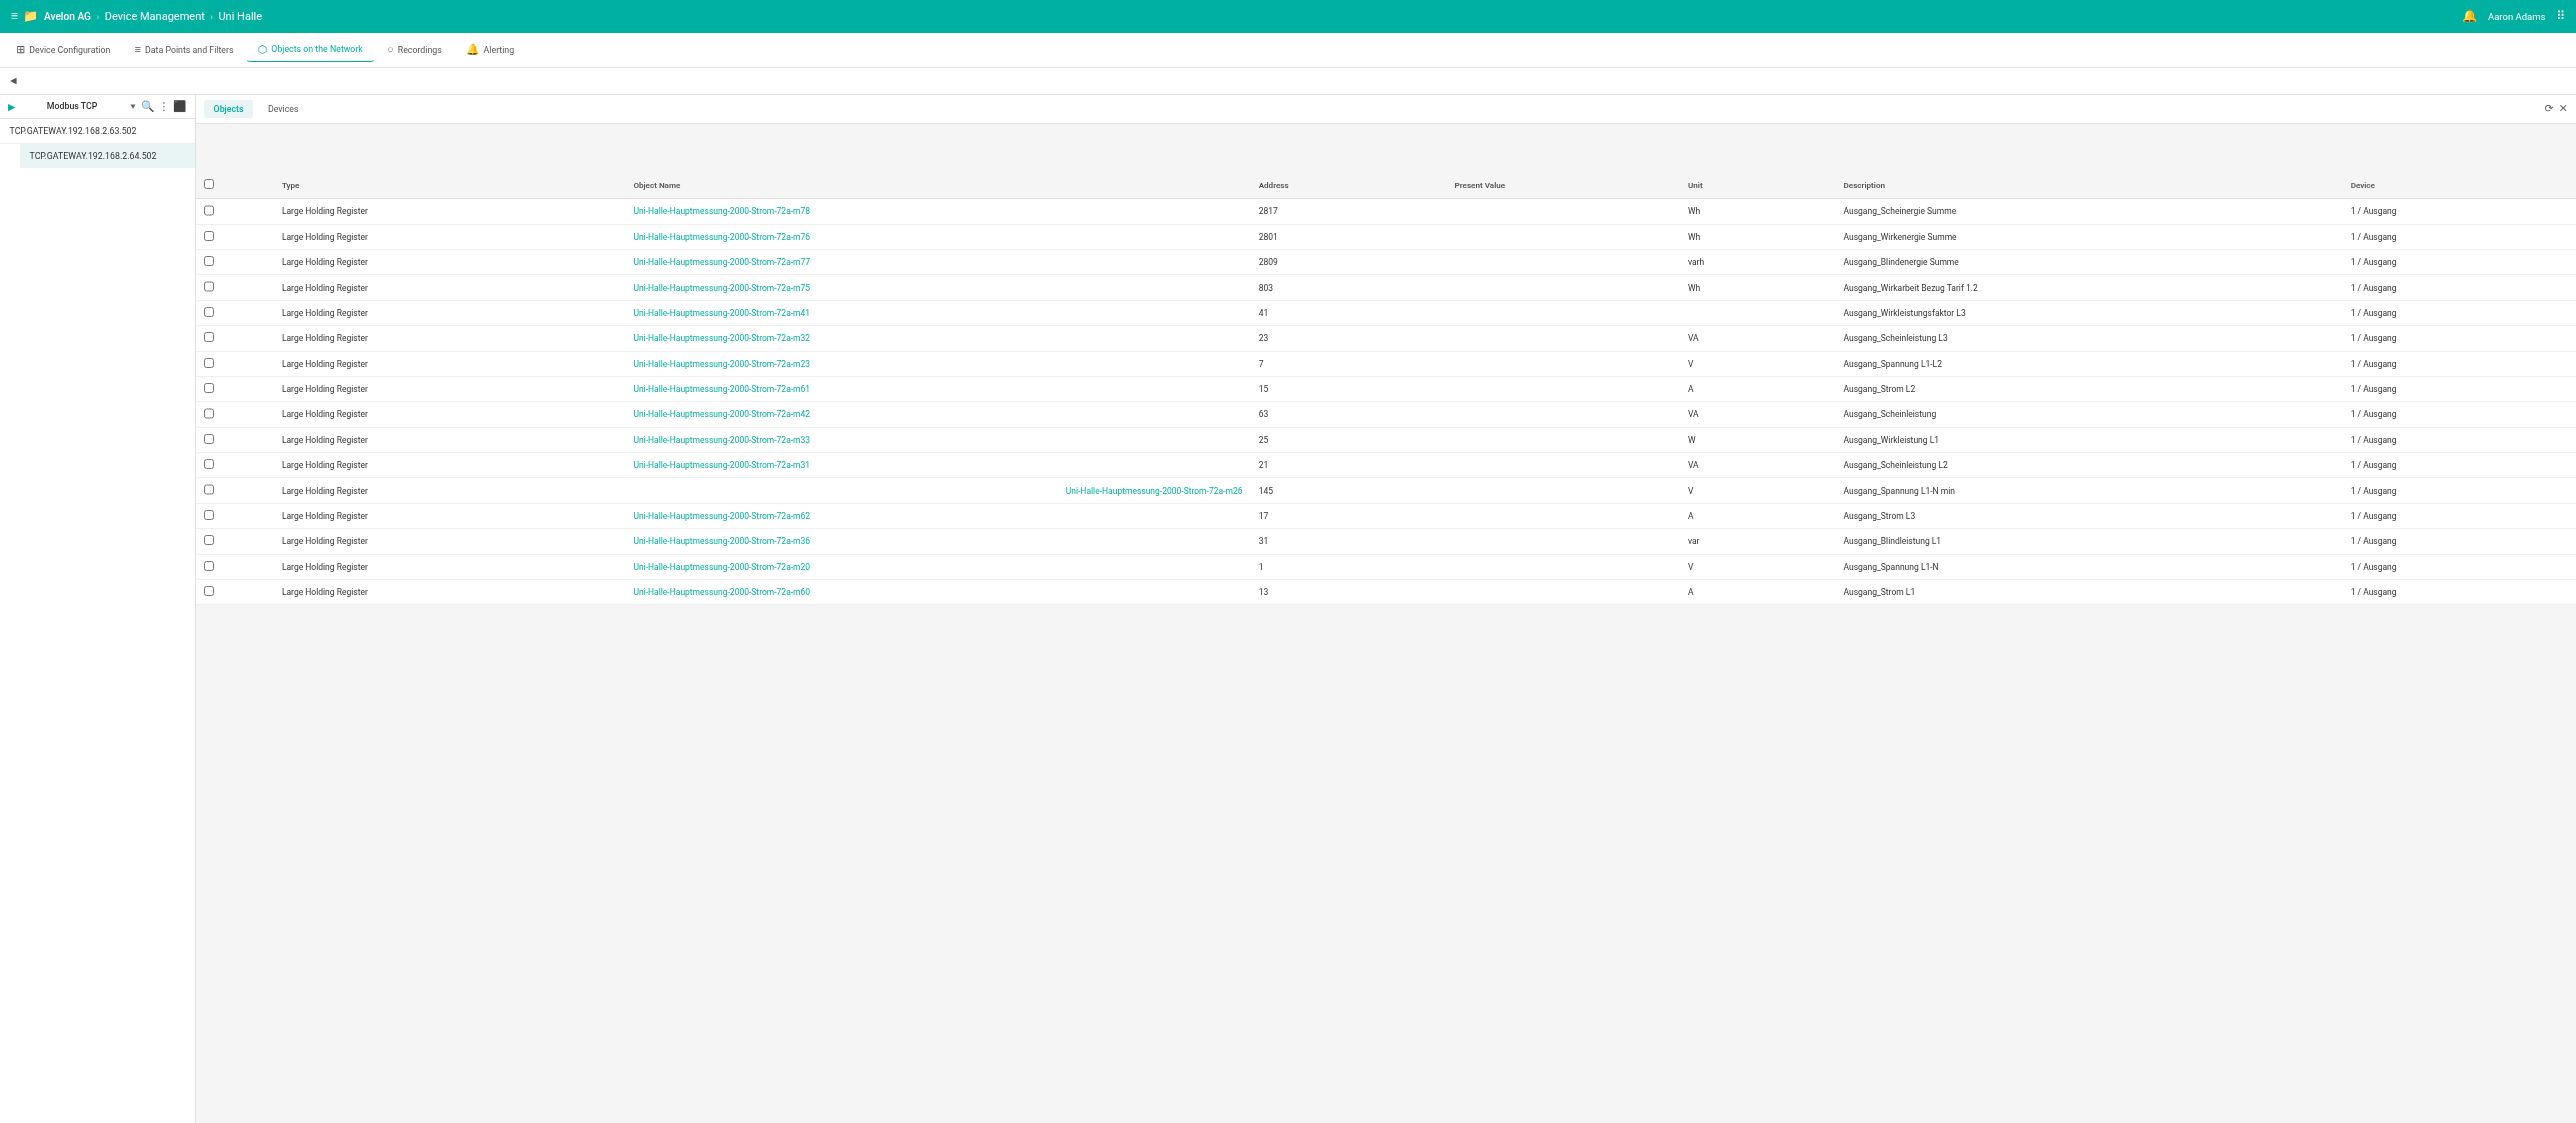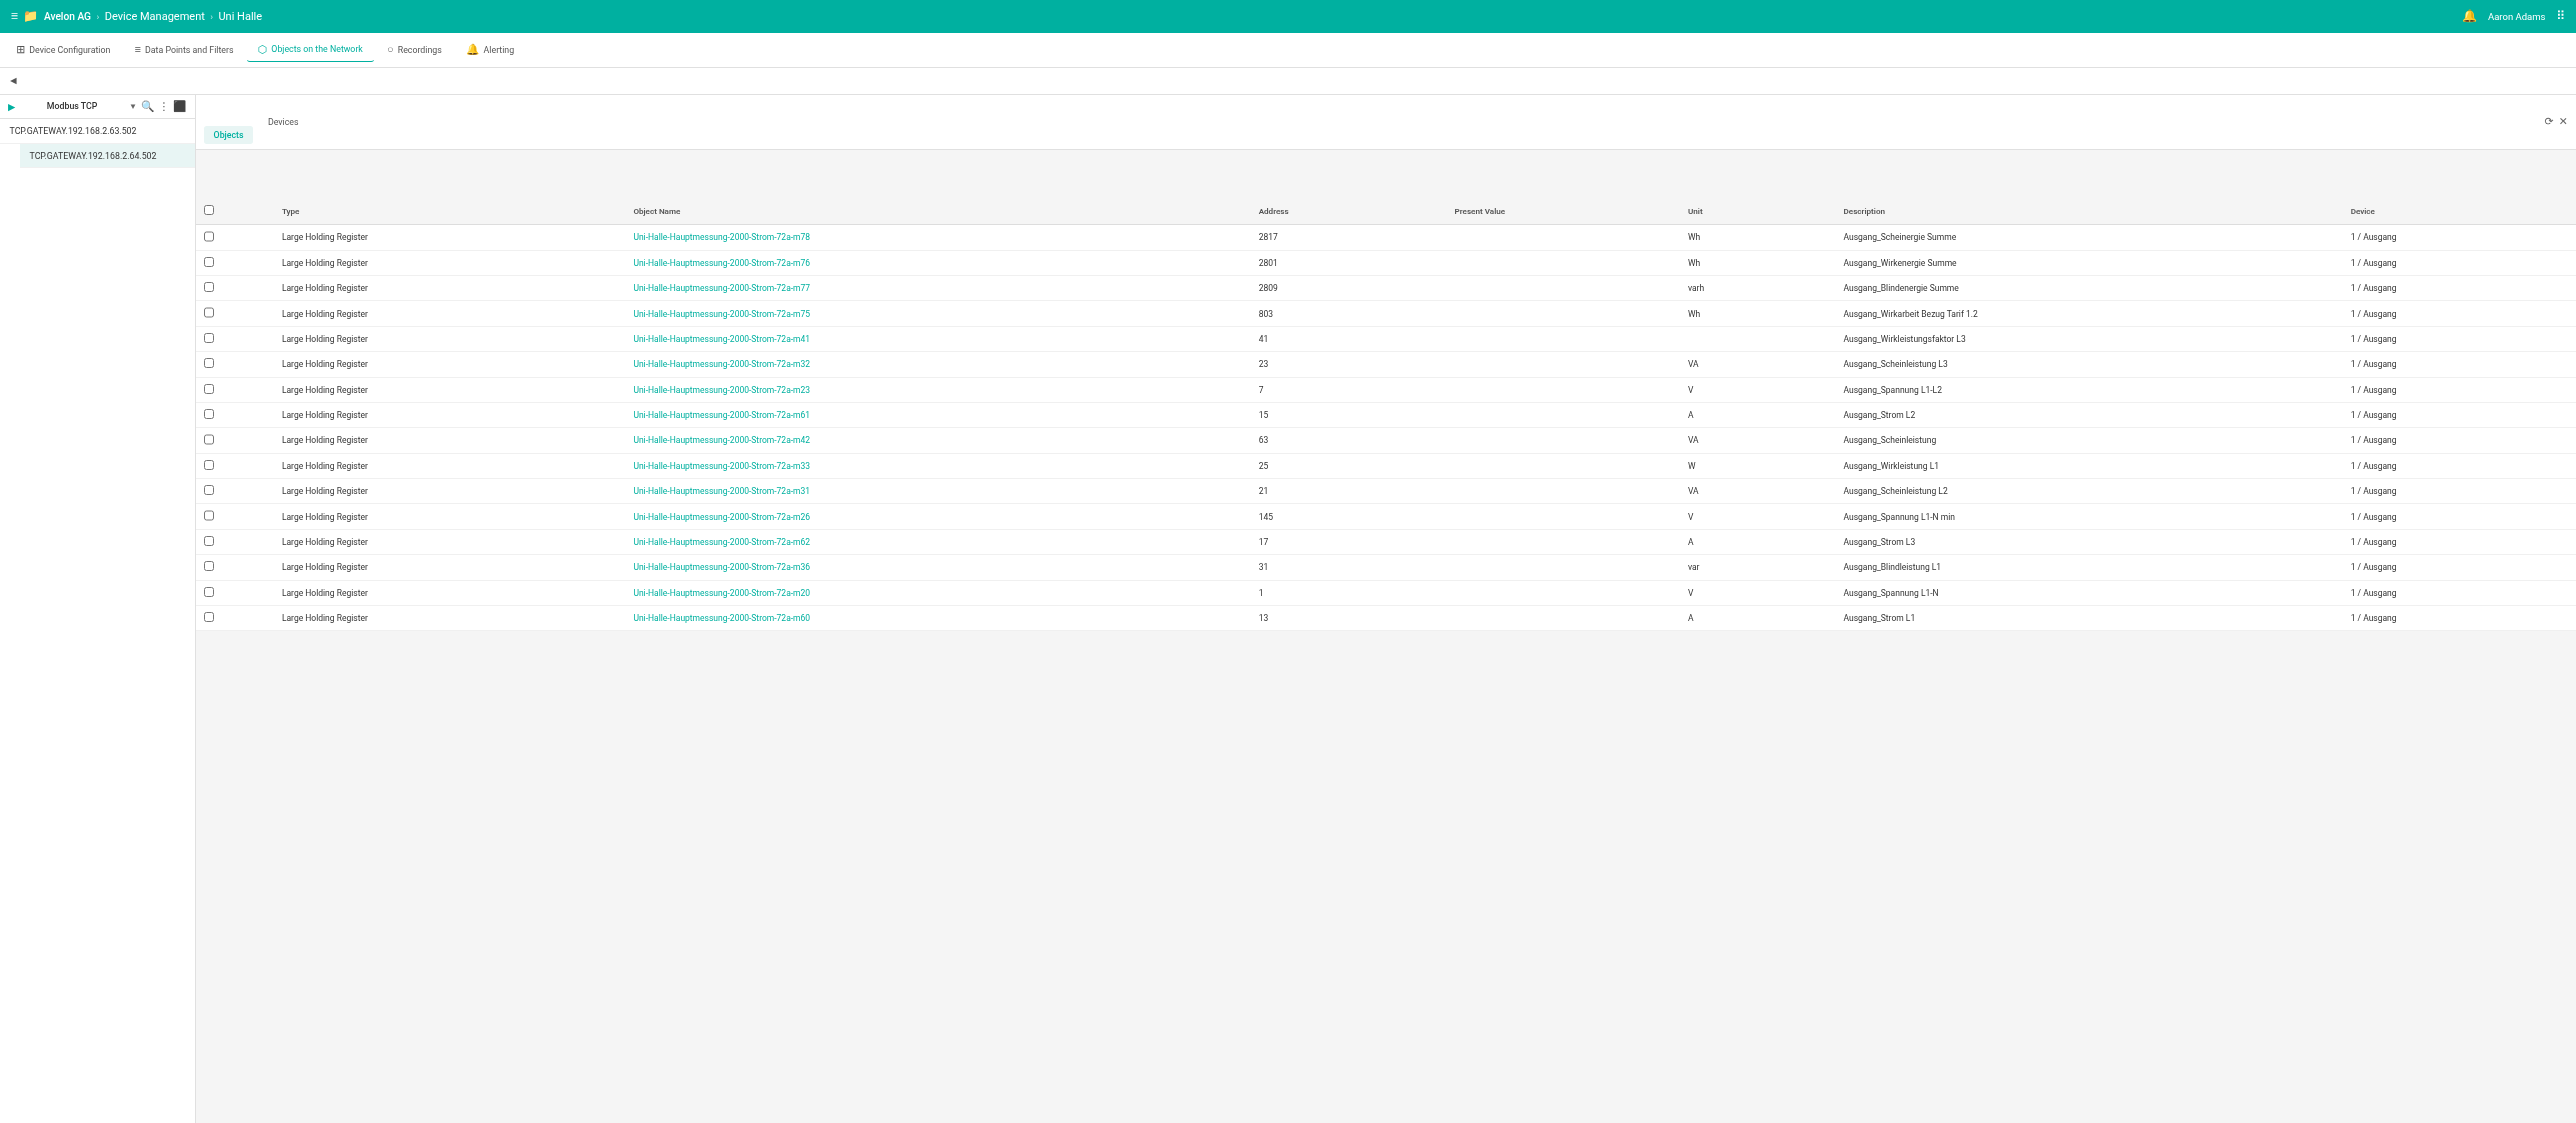--- a/index.html
+++ b/index.html
@@ -111,21 +111,21 @@
       border-bottom: 0.7px solid #e0e0e0;
       gap: 5.4px;
     }
     .sub-tab {
       padding: 4.1px 9.5px;
       cursor: pointer;
       font-size: 8.8px;
       color: #555;
       border-radius: 2.7px;
     }
-    .sub-tab.active { background: #e8f5f4; color: #00b0a0; font-weight: 500; margin-top: 26px; }
+    .sub-tab.active { background: #e8f5f4; color: #00b0a0; font-weight: 500; }
     .toolbar-spacer { flex: 1; }
     .toolbar-icon-btn { cursor: pointer; color: #666; background: none; border: none; font-size: 10.8px; }
 
     .table-wrapper {
       flex: 1;
       overflow-y: auto;
     }
     table {
       width: 100%;
       border-collapse: collapse;
@@ -394,21 +394,21 @@
       <td></td>
       <td>VA</td>
       <td>Ausgang_Scheinleistung L2</td>
       <td>1 / Ausgang</td>
     </tr>
             <tr>
       <td class="checkbox-cell">
         <input type="checkbox" class="checkbox" style="">
       </td>
       <td>Large Holding Register</td>
-      <td style="cursor:pointer;color:#00b0a0;">Uni-Halle-Hauptmessung-2000-Strom-72a-m26</td>
+      <td style="cursor:pointer;color:#00b0a0;text-align:right;">Uni-Halle-Hauptmessung-2000-Strom-72a-m26</td>
       <td>145</td>
       <td></td>
       <td>V</td>
       <td>Ausgang_Spannung L1-N min</td>
       <td>1 / Ausgang</td>
     </tr>
             <tr>
       <td class="checkbox-cell">
         <input type="checkbox" class="checkbox" style="">
       </td>

